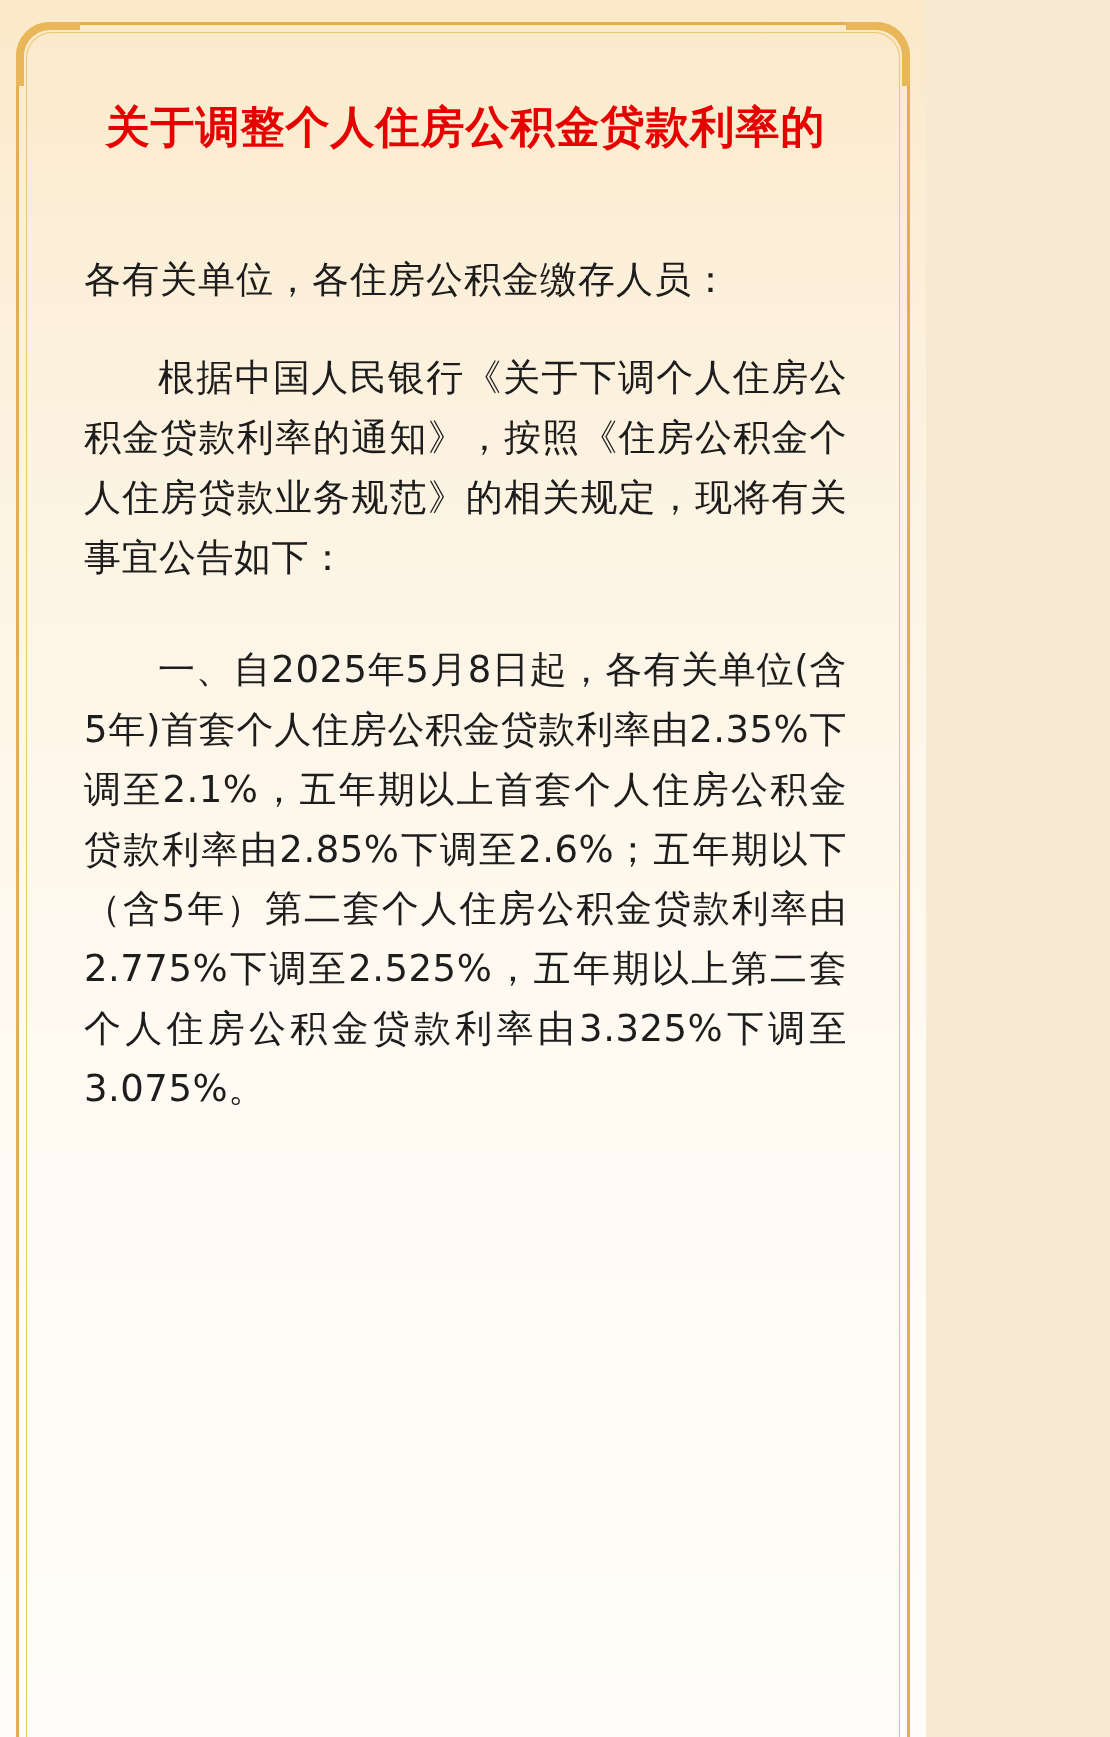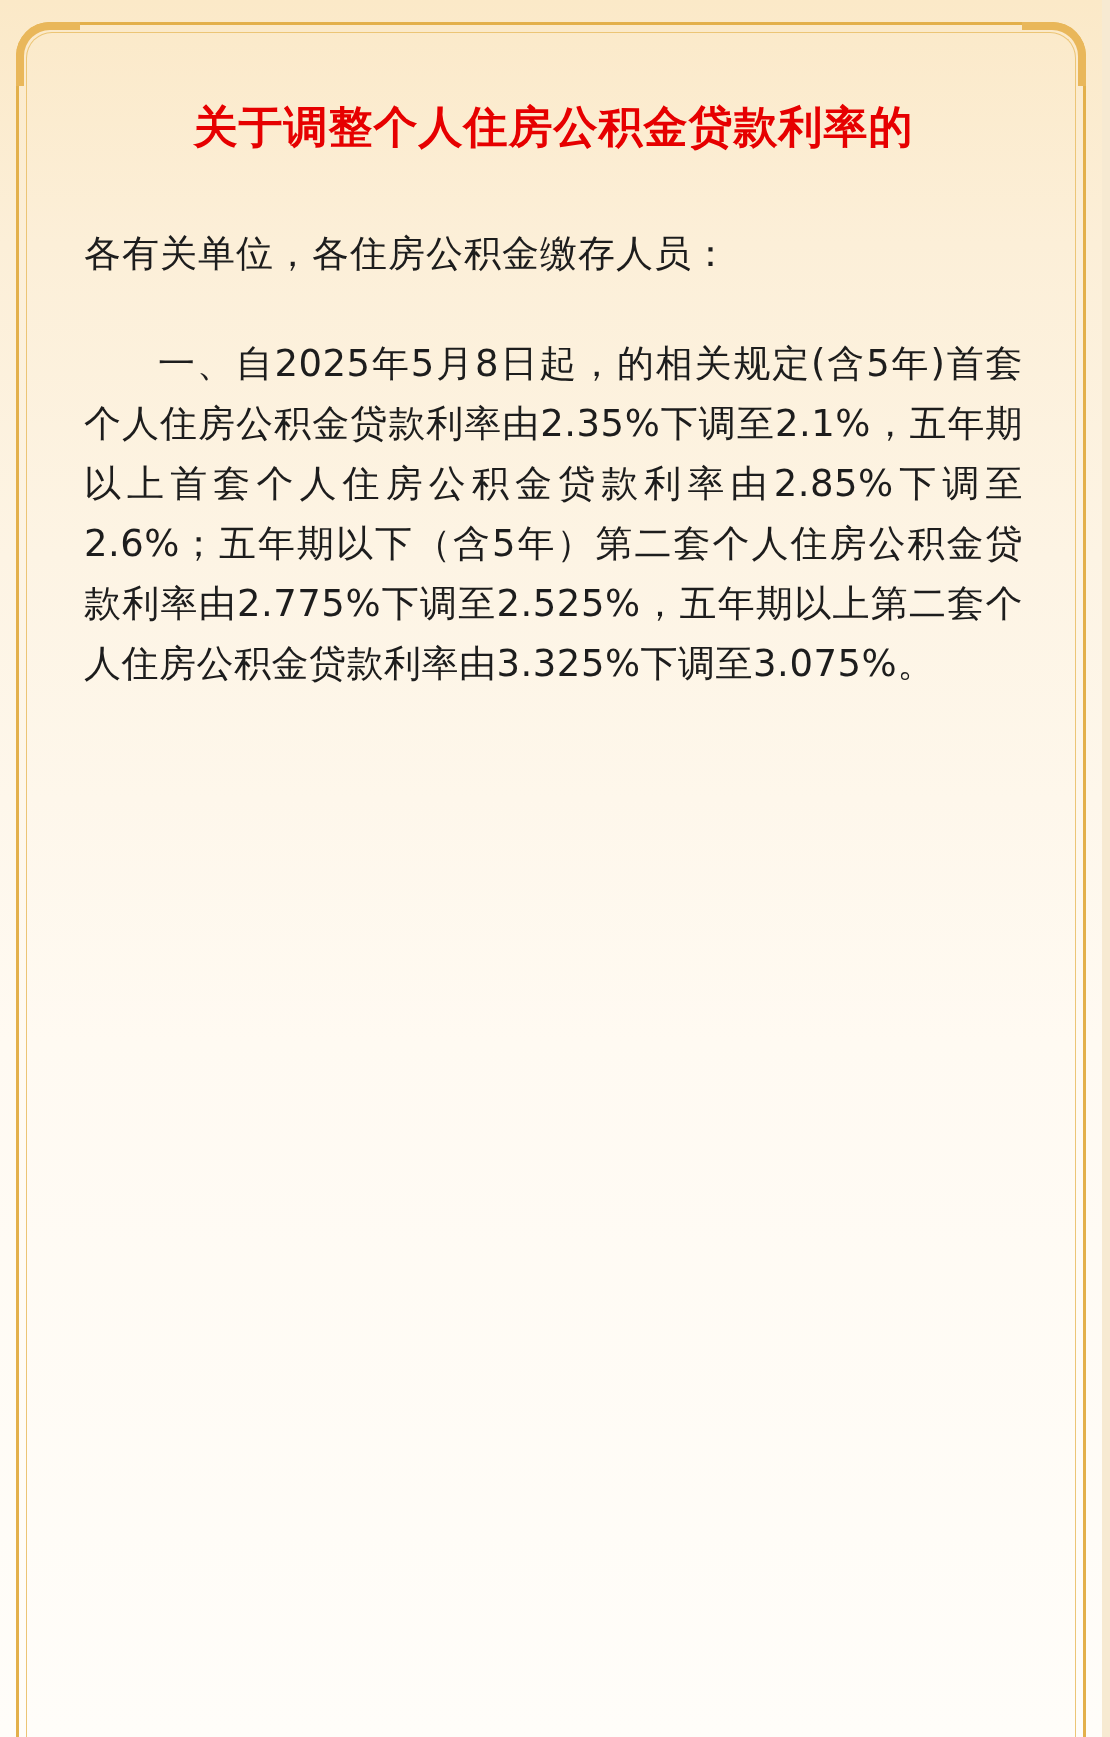--- a/index.html
+++ b/index.html
@@ -10,21 +10,21 @@
   body {
     width: 1110px;
     height: 1737px;
     overflow: hidden;
     font-family: "DejaVu Sans", sans-serif;
   }
 
   
   .page {
     position: relative;
-    width: 1102px;
+    width: 926px;
     height: 1737px;
     box-sizing: border-box;
     background:
       linear-gradient(180deg, #fbe9c8 0%, #fcefd8 14%, #fdf4e4 32%, #fffaf2 60%, #fffdf9 100%);
     padding: 26px 17px 0 22px;
   }
 
   
   .frame-outer {
     position: absolute;
@@ -80,21 +80,21 @@
   .doc-title .line2 {
     display: block;
     letter-spacing: 28px;
     margin-left: 28px;
   }
 
   .salutation {
     color: #1d1d1d;
     font-size: 37px;
     line-height: 1.5;
-    margin-top: 68px;
+    margin-top: 94px;
     letter-spacing: 1px;
   }
 
   p.body-text {
     color: #1d1d1d;
     font-size: 37px;
     line-height: 1.62;
     margin: 40px 0 0 0;
     text-align: justify;
     text-justify: inter-ideograph;
@@ -115,17 +115,18 @@
   <div class="corner tr"></div>
 
   <div class="content">
 
     <h1 class="doc-title">
       <span>关于调整个人住房公积金贷款利率的</span>
     </h1>
 
     <div class="salutation">各有关单位，各住房公积金缴存人员：</div>
 
+    <p class="body-text">根据中国人民银行《关于下调个人住房公积金贷款利率的通知》，按照《住房公积金个人住房贷款业务规范》的相关规定，现将有关事宜公告如下：</p>
 
-    <p class="body-text tight">一、自2025年5月8日起，的相关规定(含5年)首套个人住房公积金贷款利率由2.35%下调至2.1%，五年期以上首套个人住房公积金贷款利率由2.85%下调至2.6%；五年期以下（含5年）第二套个人住房公积金贷款利率由2.775%下调至2.525%，五年期以上第二套个人住房公积金贷款利率由3.325%下调至3.075%。</p>
+    <p class="body-text tight">一、自2025年5月8日起，各有关单位(含5年)首套个人住房公积金贷款利率由2.35%下调至2.1%，五年期以上首套个人住房公积金贷款利率由2.85%下调至2.6%；五年期以下（含5年）第二套个人住房公积金贷款利率由2.775%下调至2.525%，五年期以上第二套个人住房公积金贷款利率由3.325%下调至3.075%。</p>
 
   </div>
 </div>
 
 </body></html>

